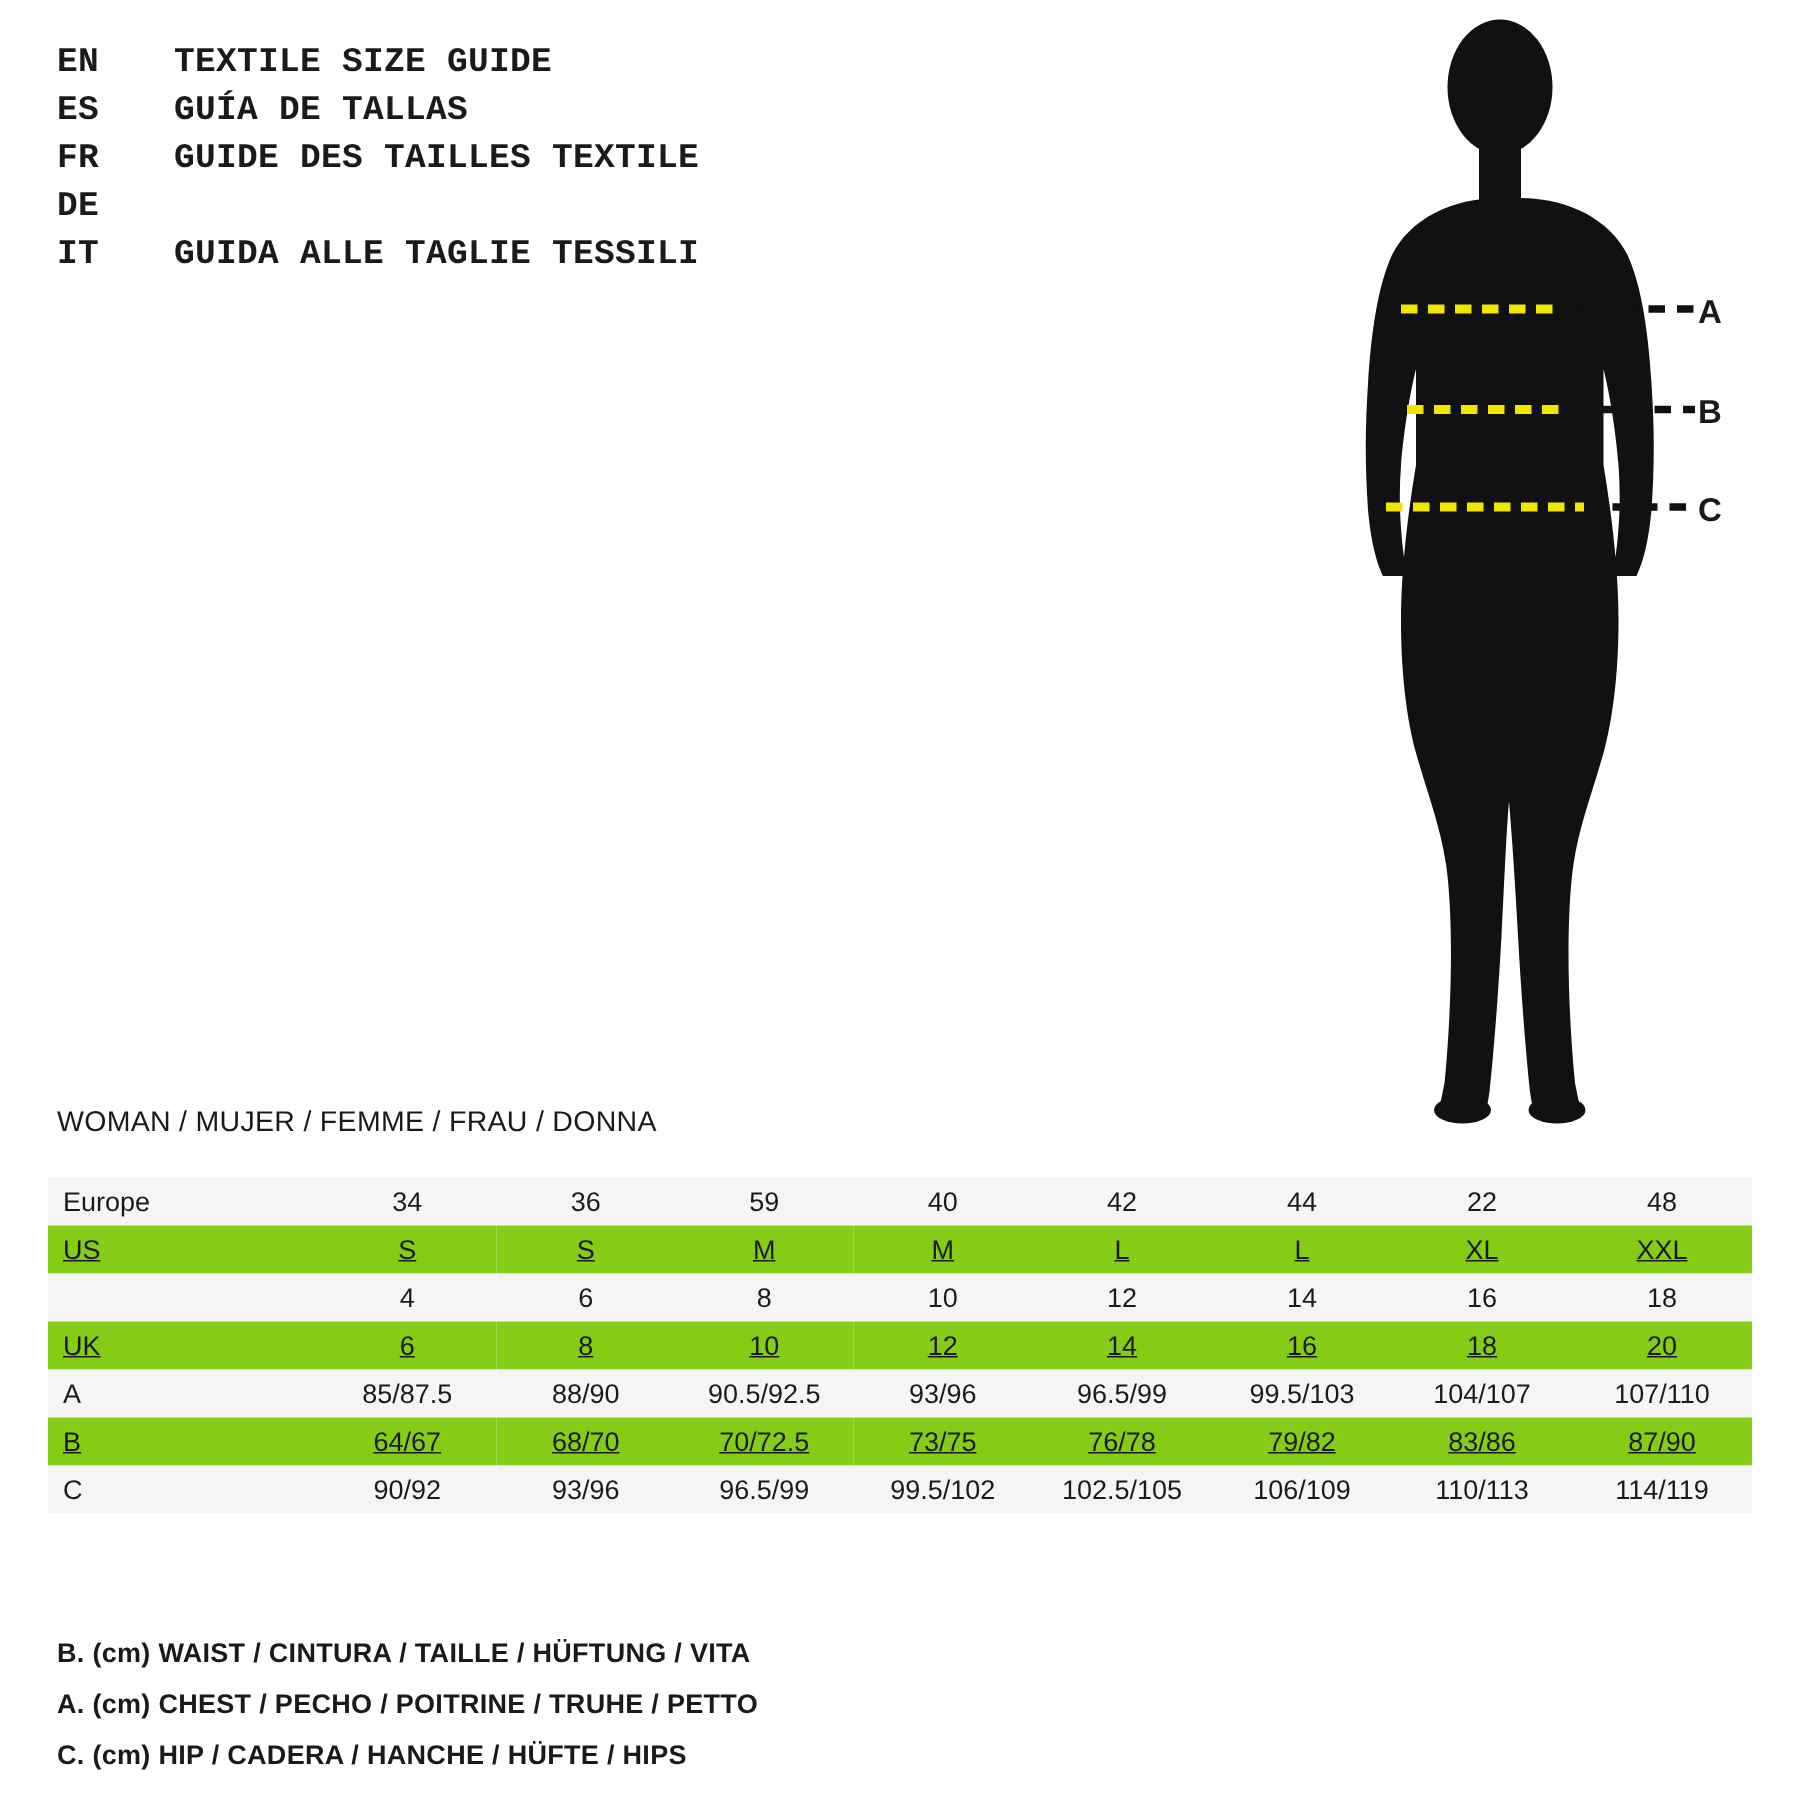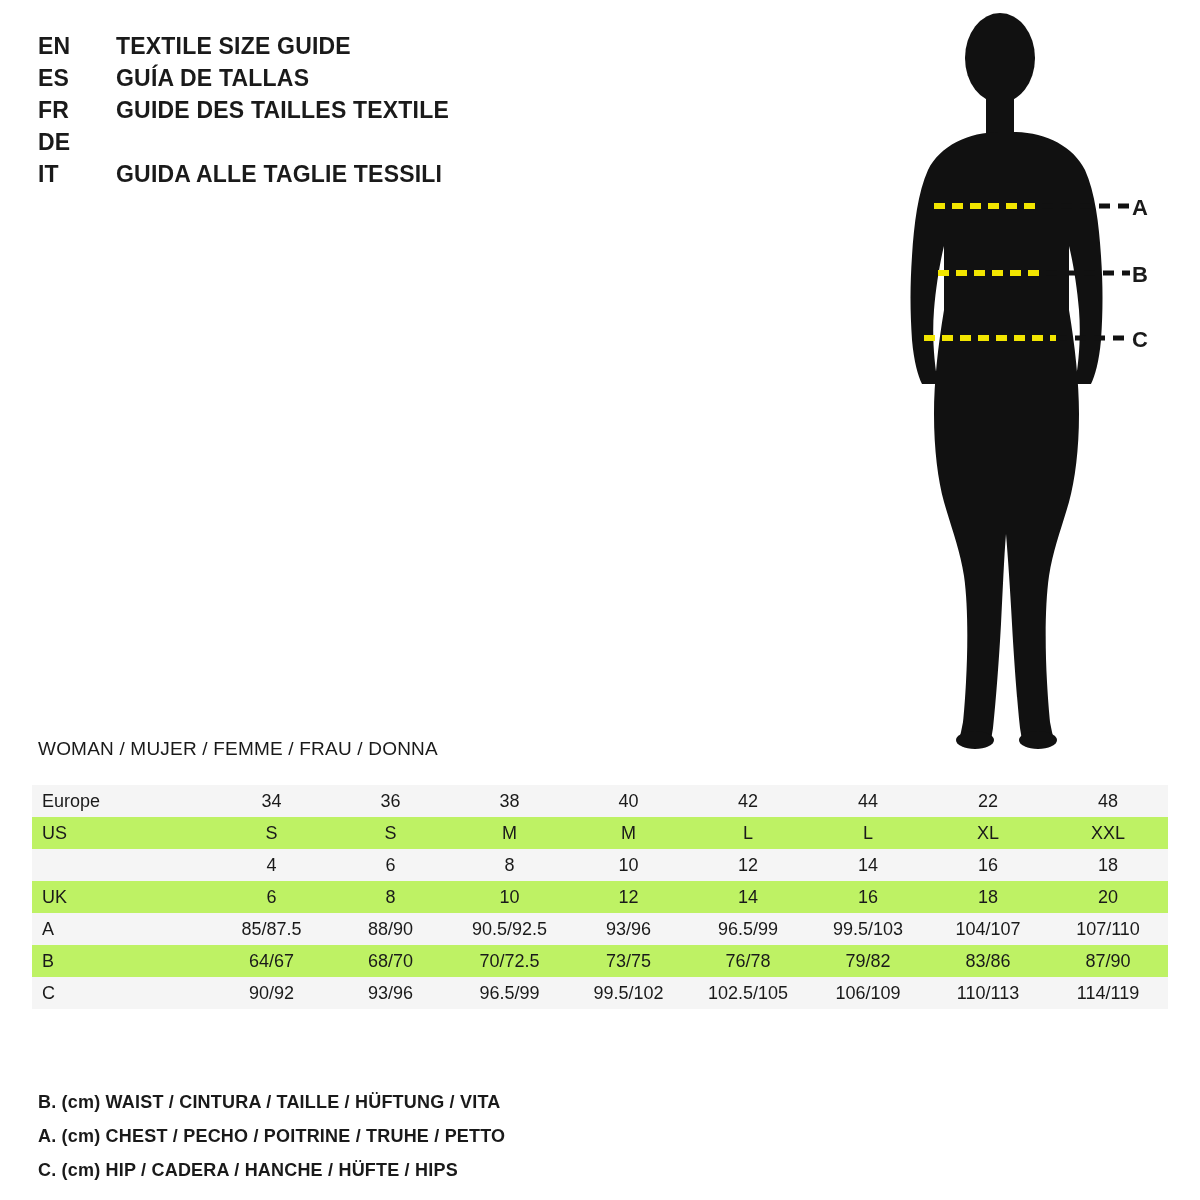--- a/index.html
+++ b/index.html
@@ -18,22 +18,23 @@
 
   
   #title-block {
     position: absolute;
     left: 38px;
     top: 28px;
     width: 620px;
   }
   .title-row {
     display: flex;
-    align-items: flex-end;
+    align-items: flex-start;
     height: 32px;
+    font-family: Liberation Mono, monospace;
   }
   .title-lang {
     width: 78px;
     font-size: 23px;
     font-weight: bold;
     letter-spacing: 0.2px;
   }
   .title-text {
     font-size: 23px;
     font-weight: bold;
@@ -82,21 +83,21 @@
     height: 32px;
     padding: 0 6px;
     vertical-align: middle;
   }
   #size-table tr.row-head td {
     background: #b6b6b6;
     font-weight: bold;
     font-size: 18px;
     letter-spacing: 0.2px;
   }
-  #size-table tr.shade td { background: #bef264; }
+  #size-table tr.shade td { background: #84cc16; text-decoration: underline; }
   #size-table tr.plain td { background: #f5f5f5; }
   #size-table td.label-cell {
     text-align: left;
     padding-left: 10px;
   }
   #size-table td.val-cell {
     text-align: center;
   }
 
   
@@ -216,21 +217,21 @@
       <col style="width:120px">
       <col style="width:120px">
       <col style="width:120px">
   </colgroup>
   <tbody>
 
     <tr class="plain">
       <td class="label-cell">Europe</td>
       <td class="val-cell">34</td>
       <td class="val-cell">36</td>
-      <td class="val-cell">38</td>
+      <td class="val-cell">59</td>
       <td class="val-cell">40</td>
       <td class="val-cell">42</td>
       <td class="val-cell">44</td>
       <td class="val-cell">22</td>
       <td class="val-cell">48</td>
     </tr>
 
     <tr class="shade">
       <td class="label-cell">US</td>
       <td class="val-cell">S</td>

